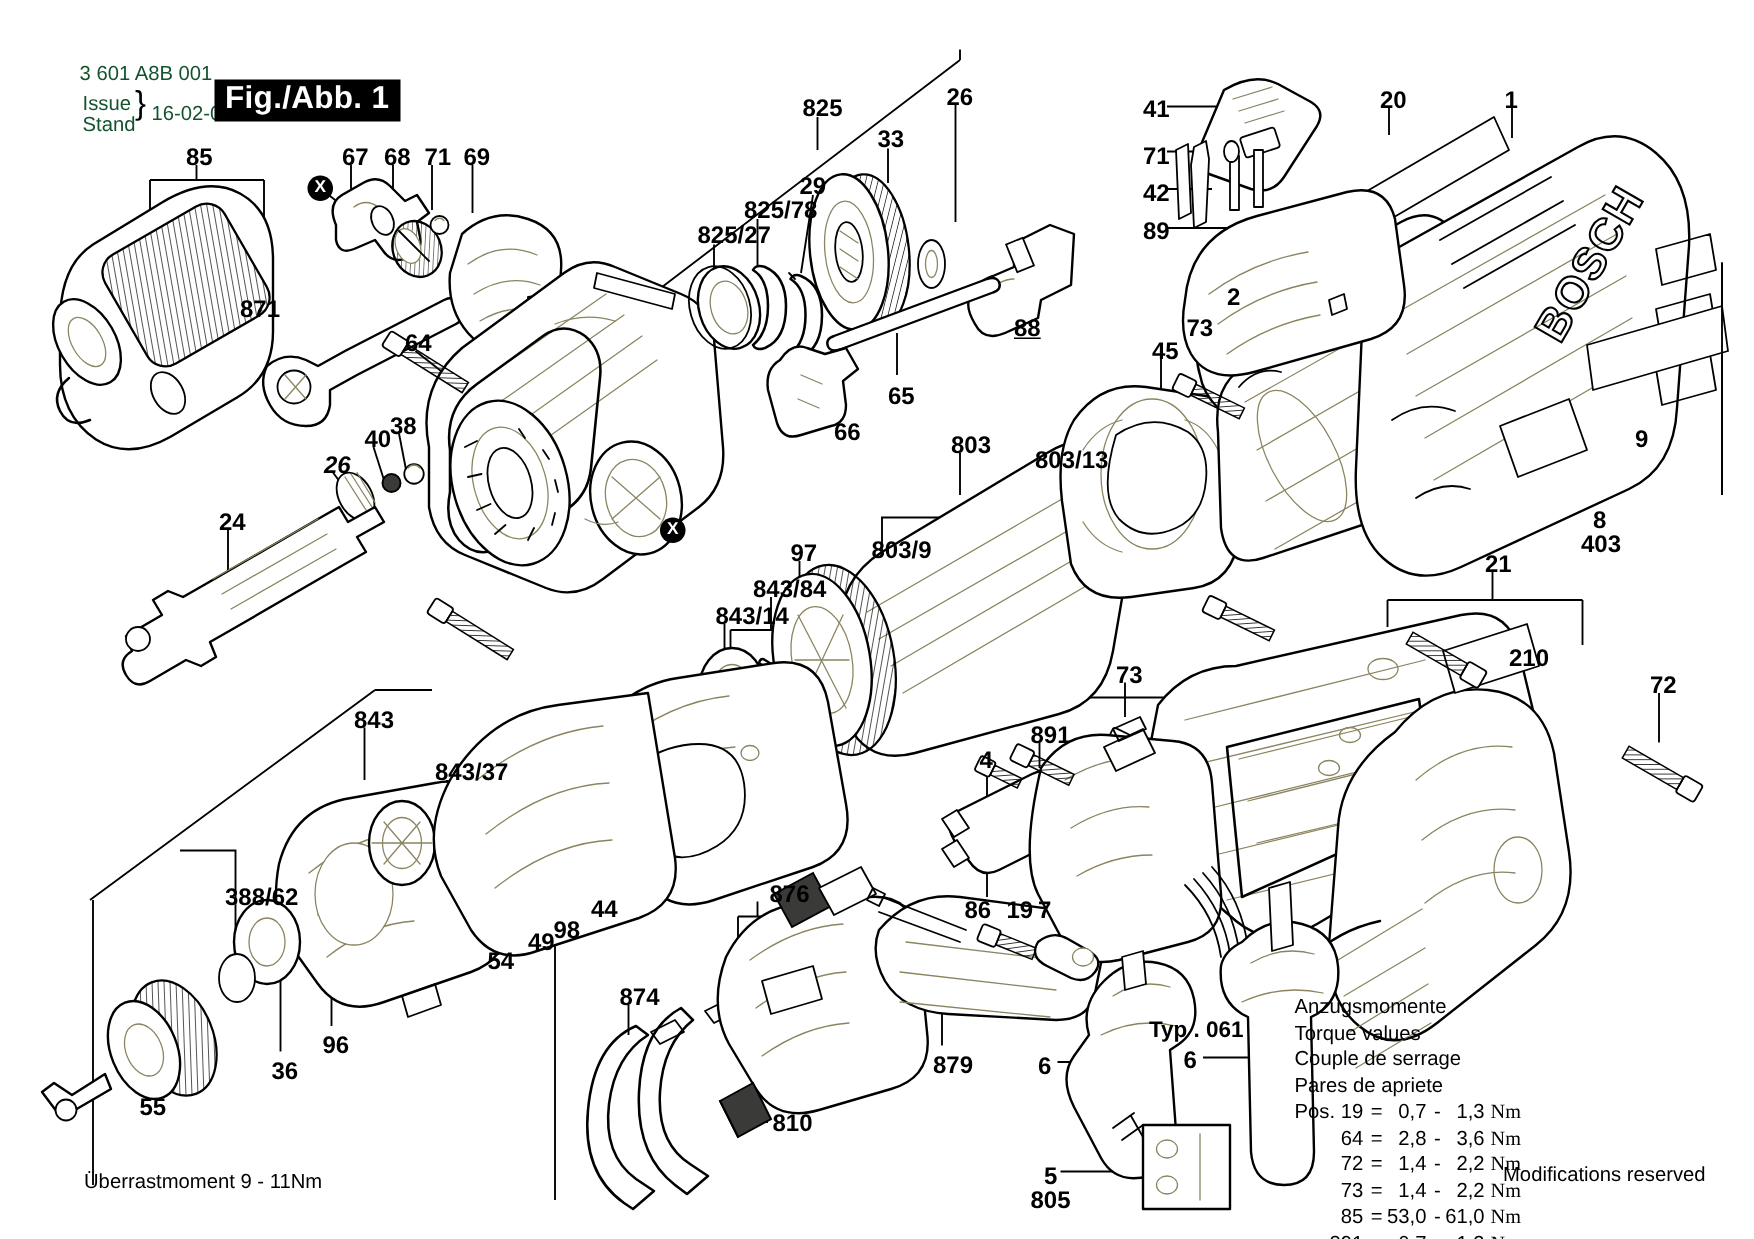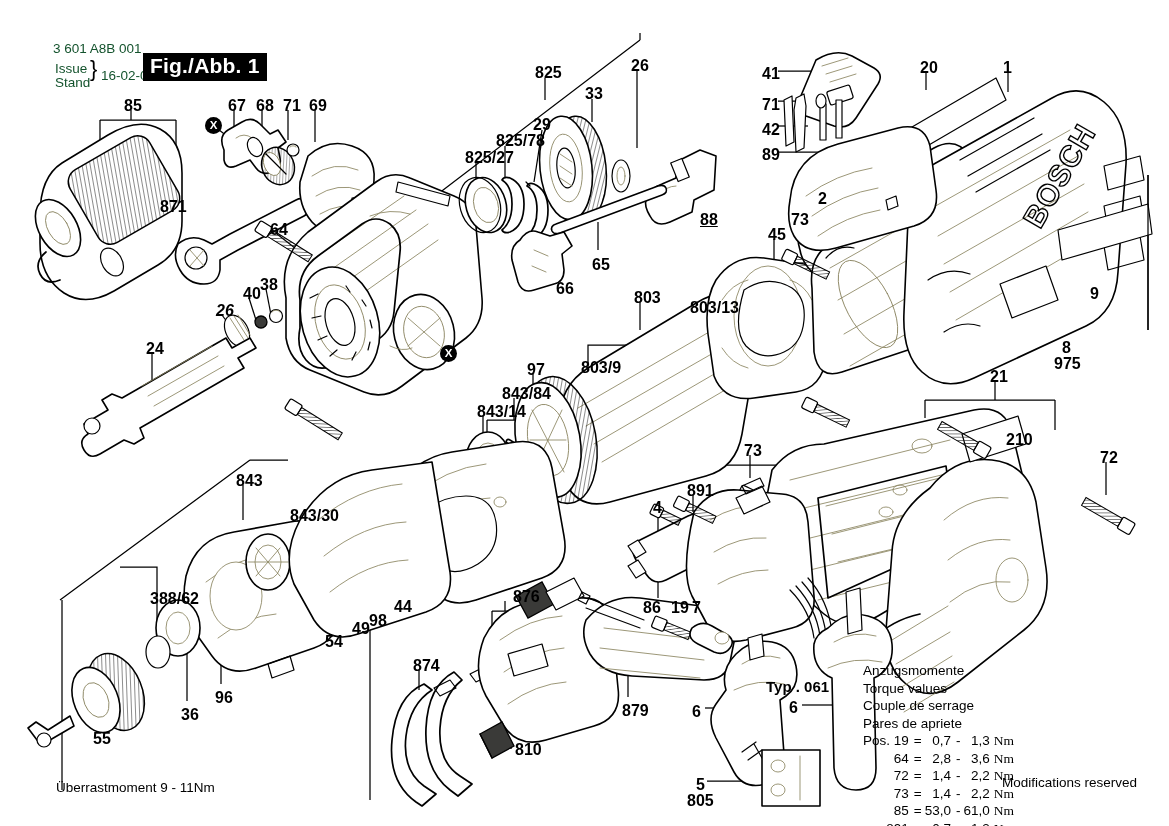--- a/index.html
+++ b/index.html
@@ -572,31 +572,31 @@
       <div class="lbl" style="left: 216px; top: 303px; font-style: italic;">26</div>
       <div class="lbl" style="left: 243px; top: 286px;">40</div>
       <div class="lbl" style="left: 260px; top: 277px;">38</div>
       <div class="lbl" style="left: 146px; top: 341px;">24</div>
       <div class="lbl" style="left: 535px; top: 65px;">825</div>
       <div class="lbl" style="left: 631px; top: 58px;">26</div>
       <div class="lbl" style="left: 585px; top: 86px;">33</div>
       <div class="lbl" style="left: 533px; top: 117px;">29</div>
       <div class="lbl" style="left: 496px; top: 133px;">825/78</div>
       <div class="lbl" style="left: 465px; top: 150px;">825/27</div>
-      <div class="lbl" style="left: 700px; top: 212px; text-decoration: underline;">88</div>
+      <div class="lbl" style="left: 676px; top: 212px; text-decoration: underline;">88</div>
       <div class="lbl" style="left: 592px; top: 257px;">65</div>
       <div class="lbl" style="left: 556px; top: 281px;">66</div>
       <div class="lbl" style="left: 634px; top: 290px;">803</div>
       <div class="lbl" style="left: 690px; top: 300px;">803/13</div>
       <div class="lbl" style="left: 581px; top: 360px;">803/9</div>
       <div class="lbl" style="left: 527px; top: 362px;">97</div>
       <div class="lbl" style="left: 502px; top: 386px;">843/84</div>
       <div class="lbl" style="left: 477px; top: 404px;">843/14</div>
       <div class="lbl" style="left: 236px; top: 473px;">843</div>
-      <div class="lbl" style="left: 290px; top: 508px;">843/30</div>
+      <div class="lbl" style="left: 290px; top: 508px;">843/37</div>
       <div class="lbl" style="left: 150px; top: 591px;">388/62</div>
       <div class="lbl" style="left: 215px; top: 690px;">96</div>
       <div class="lbl" style="left: 181px; top: 707px;">36</div>
       <div class="lbl" style="left: 325px; top: 634px;">54</div>
       <div class="lbl" style="left: 352px; top: 621px;">49</div>
       <div class="lbl" style="left: 369px; top: 613px;">98</div>
       <div class="lbl" style="left: 394px; top: 599px;">44</div>
       <div class="lbl" style="left: 93px; top: 731px; text-align: center;">55</div>
       <div class="lbl" style="left: 413px; top: 658px;">874</div>
       <div class="lbl" style="left: 513px; top: 589px; text-align: right;">876</div>
@@ -615,21 +615,21 @@
       <div class="lbl" style="left: 762px; top: 97px;">71</div>
       <div class="lbl" style="left: 762px; top: 122px;">42</div>
       <div class="lbl" style="left: 762px; top: 147px;">89</div>
       <div class="lbl" style="left: 818px; top: 191px;">2</div>
       <div class="lbl" style="left: 920px; top: 60px;">20</div>
       <div class="lbl" style="left: 1003px; top: 60px;">1</div>
       <div class="lbl" style="left: 768px; top: 227px;">45</div>
       <div class="lbl" style="left: 791px; top: 212px;">73</div>
       <div class="lbl" style="left: 1090px; top: 286px;">9</div>
       <div class="lbl" style="left: 1062px; top: 340px;">8</div>
-      <div class="lbl" style="left: 1054px; top: 356px;">975</div>
+      <div class="lbl" style="left: 1054px; top: 356px;">403</div>
       <div class="lbl" style="left: 990px; top: 369px; text-align: center;">21</div>
       <div class="lbl" style="left: 1006px; top: 432px;">210</div>
       <div class="lbl" style="left: 744px; top: 443px;">73</div>
       <div class="lbl" style="left: 1100px; top: 450px;">72</div>
     </div>
 
   <div class="note" style="left:56px;top:744px;">
     <div>Überrastmoment 9 - 11Nm</div>
     
     

